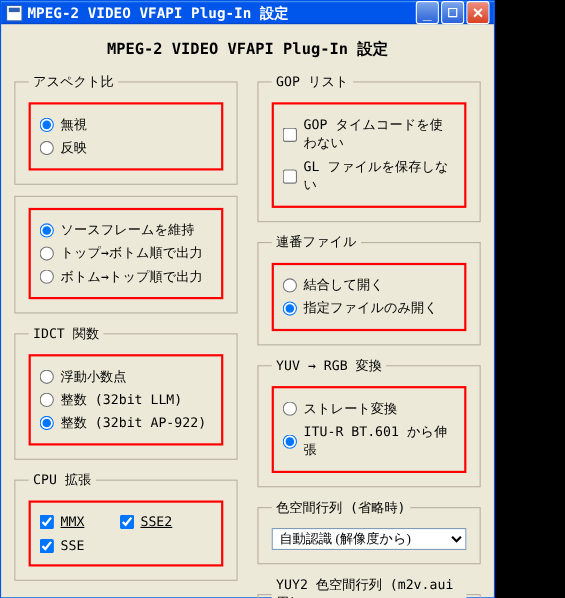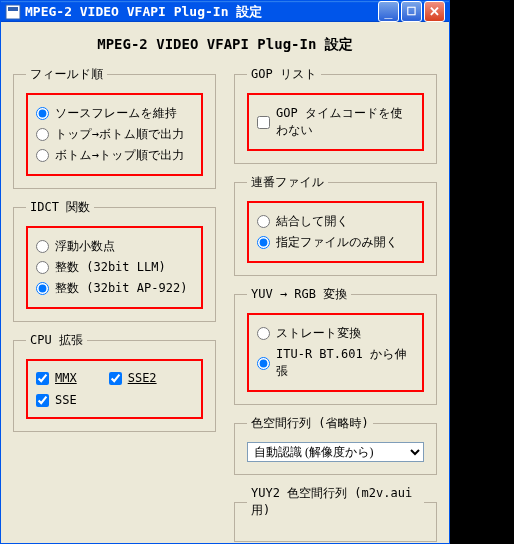--- a/index.html
+++ b/index.html
@@ -132,23 +132,35 @@
     <span class="win-btn win-close">✕</span>
   </div>
 
   <div class="client">
     <div class="page-title">MPEG-2 VIDEO VFAPI Plug-In 設定</div>
 
     <div class="columns">
 
       <div class="col">
 
-
-        <fieldset>
-          <legend>フィールド順</legend>
+        <fieldset>
+          <legend>アスペクト比</legend>
+          <div class="hl">
+            <label class="opt-row">
+              <input type="radio" name="aspect" checked="" style="">
+              <span>無視</span>
+            </label>
+            <label class="opt-row">
+              <input type="radio" name="aspect" style="">
+              <span>反映</span>
+            </label>
+          </div>
+        </fieldset>
+
+        <fieldset>
           <div class="hl">
             <label class="opt-row">
               <input type="radio" name="fo" checked="" style="">
               <span>ソースフレームを維持</span>
             </label>
             <label class="opt-row">
               <input type="radio" name="fo" style="">
               <span>トップ→ボトム順で出力</span>
             </label>
             <label class="opt-row">
@@ -200,20 +212,24 @@
 
       <div class="col">
 
         <fieldset>
           <legend>GOP リスト</legend>
           <div class="hl">
             <label class="opt-row">
               <input type="checkbox" style="">
               <span>GOP タイムコードを使わない</span>
             </label>
+            <label class="opt-row">
+              <input type="checkbox" style="">
+              <span>GL ファイルを保存しない</span>
+            </label>
           </div>
         </fieldset>
 
         <fieldset>
           <legend>連番ファイル</legend>
           <div class="hl">
             <label class="opt-row">
               <input type="radio" name="rb" style="">
               <span>結合して開く</span>
             </label>

